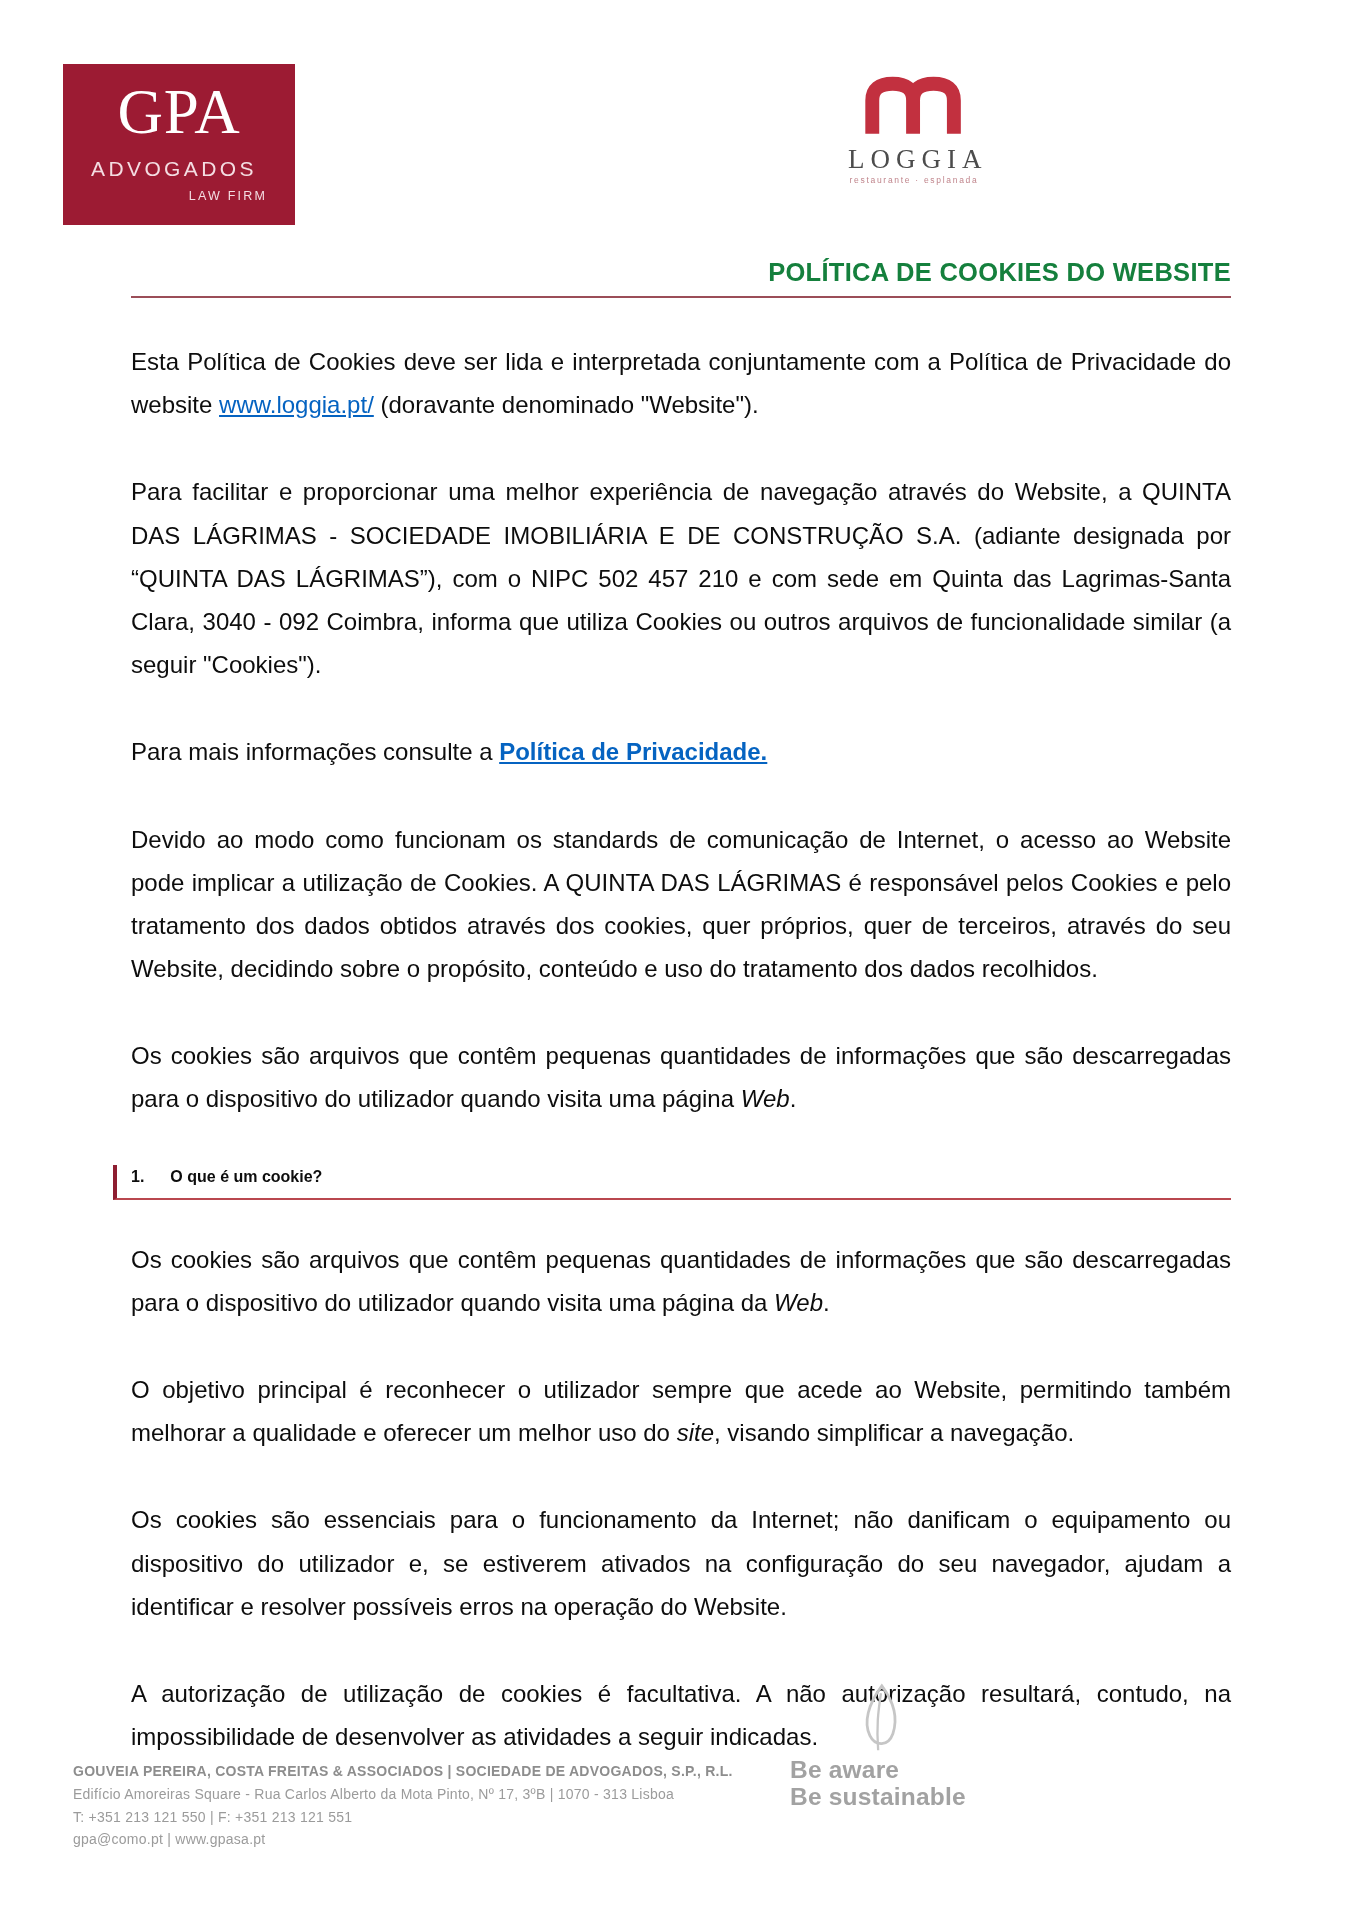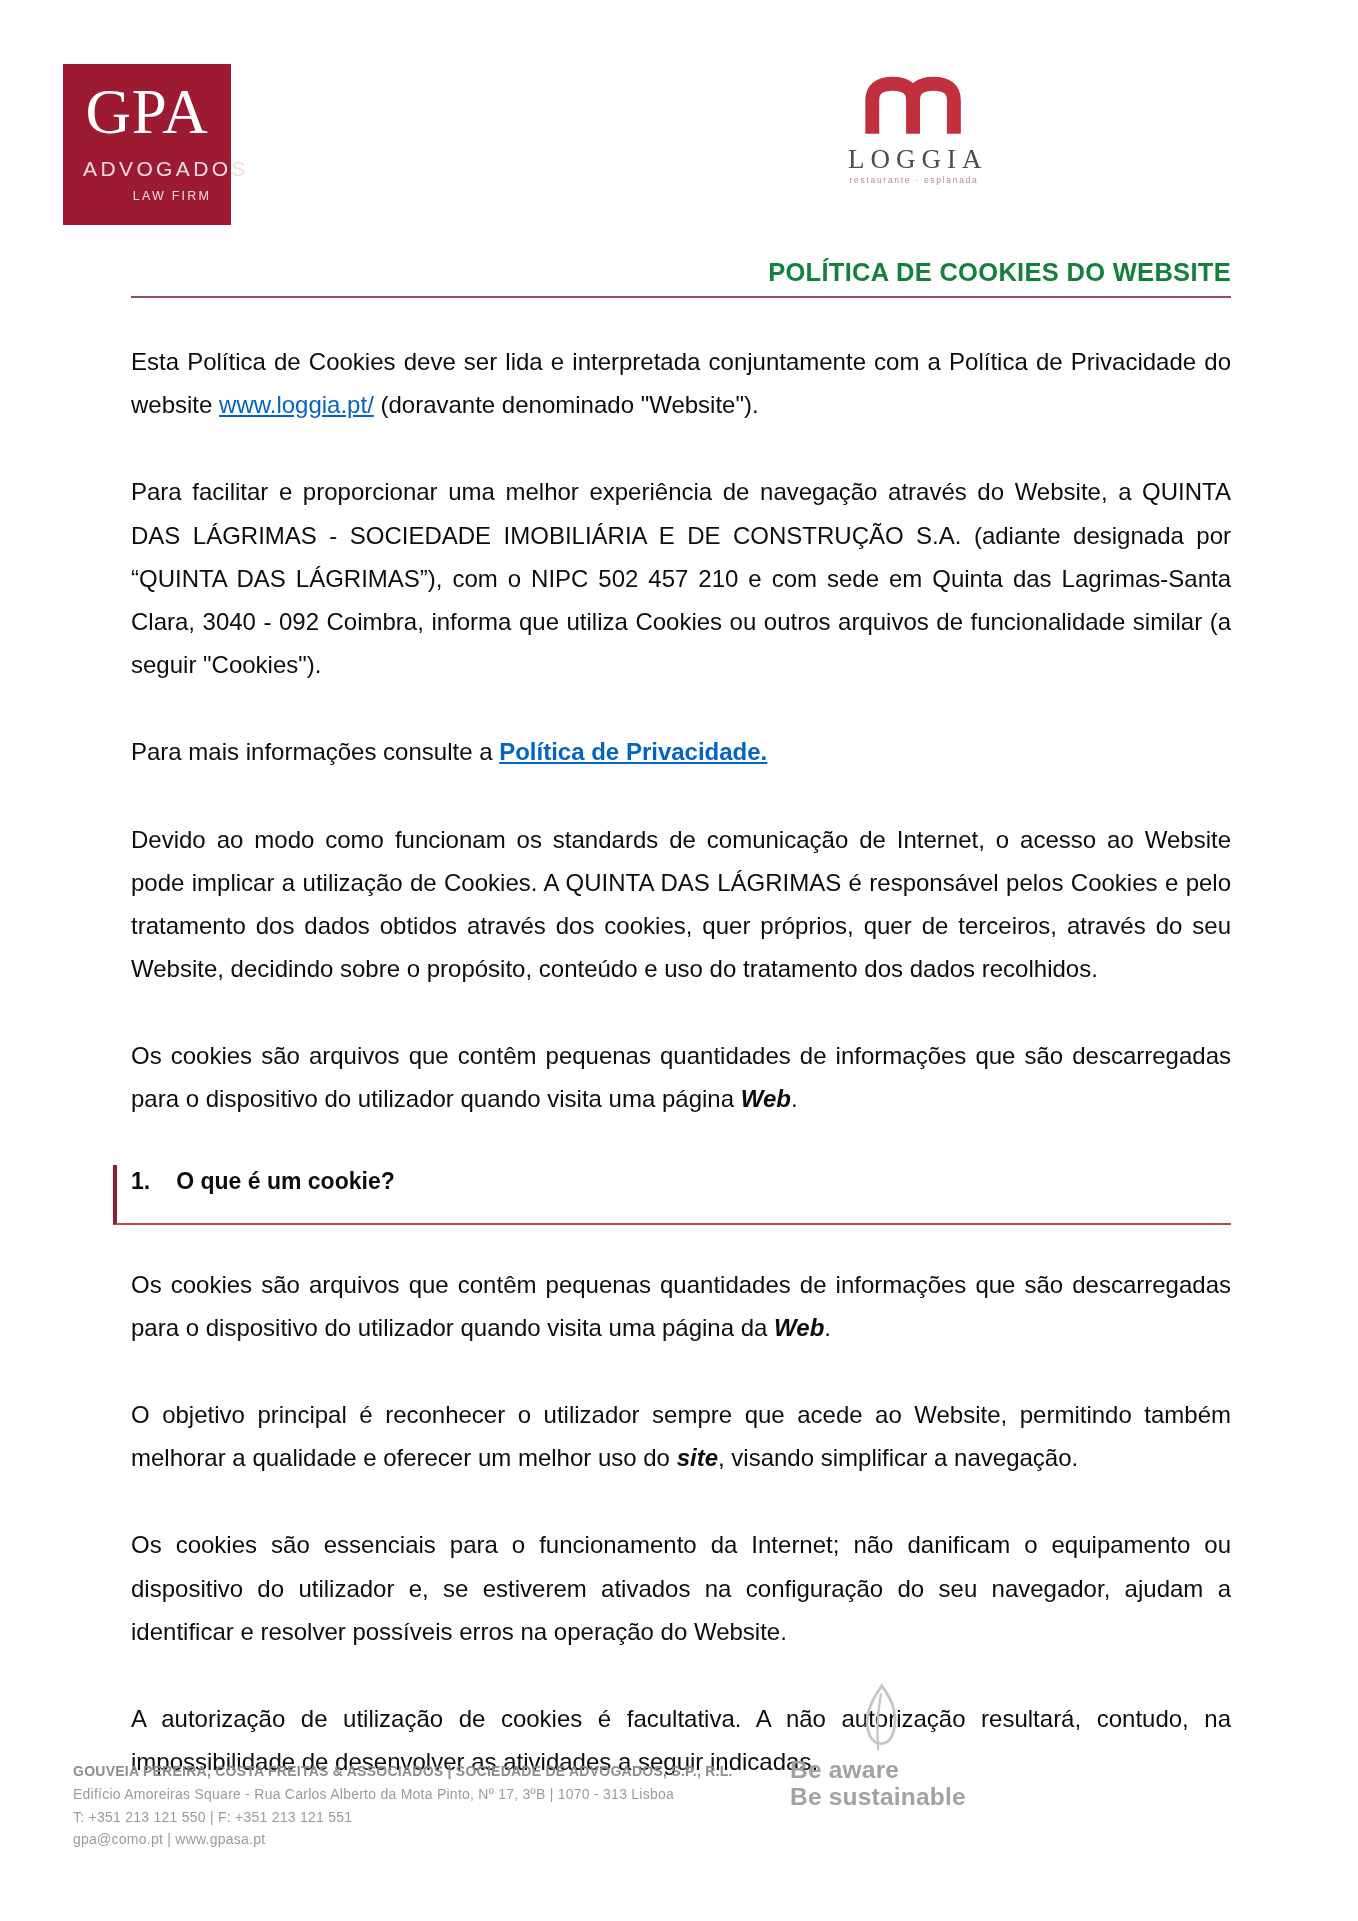--- a/index.html
+++ b/index.html
@@ -5,22 +5,22 @@
   * { margin:0; padding:0; box-sizing:border-box; }
   html,body { background:#ffffff; }
   body {
     width:1358px; height:1921px; position:relative; overflow:hidden;
     font-family:"Liberation Sans", sans-serif; color:#101010;
   }
 
   
   .header { position:relative; height:240px; }
   .gpa-logo {
-    position:absolute; left:63px; top:64px; width:168px; height:161px;
-    background:#9c1b33; color:#ffffff; padding:17px 20px 12px;
+    position:absolute; left:63px; top:64px; width:232px; height:161px;
+    background:#9c1b33; color:#ffffff; padding:17px 28px 12px;
     display:flex; flex-direction:column;
   }
   .gpa-acronym {
     font-family:"Liberation Serif", serif; font-size:63px; line-height:1;
     text-align:center; letter-spacing:1px; font-weight:400;
   }
   .gpa-subtitle { font-size:21px; letter-spacing:3.4px; margin-top:13px; color:#f4dde2; }
   .gpa-tagline  { font-size:12.5px; letter-spacing:2.2px; text-align:right; margin-top:8px; color:#f4dde2; }
 
   .loggia-logo { position:absolute; left:848px; top:76px; width:132px; text-align:center; }
@@ -38,26 +38,26 @@
     letter-spacing:0.3px; margin-top:18px;
   }
   .title-rule { height:2px; background:#9b4e58; margin-top:9px; }
   .intro-block { margin-top:42px; }
   p.body {
     font-size:24px; line-height:1.8; text-align:justify; color:#0d0d0d;
     margin-bottom:44px;
   }
   a.link { color:#0563c1; text-decoration:underline; cursor:pointer; }
   a.link.bold { font-weight:bold; }
-  em.it { font-style:italic;font-weight:bold; }
+  em.it { font-style:italic; }
 
   .section-heading {
-    font-size:23px; font-weight:bold; color:#0d0d0d;
+    font-size:16px; font-weight:bold; color:#0d0d0d;
     border-left:4px solid #8e1e31; border-bottom:2px solid #b9474f;
-    padding:3px 0 28px 14px; margin:10px 0 38px -18px;
+    padding:3px 0 12px 14px; margin:10px 0 38px -18px;
   }
   .sec-num { margin-right:26px; }
 
   
   .footer-left {
     position:absolute; left:73px; bottom:70px;
     color:#9b9b9b; font-size:14px; line-height:1.62; letter-spacing:0.25px;
   }
   .footer-firm { font-weight:bold; color:#8d8d8d; }
   .footer-right { position:absolute; left:790px; bottom:110px; display:flex; align-items:center;flex-direction:column; }

